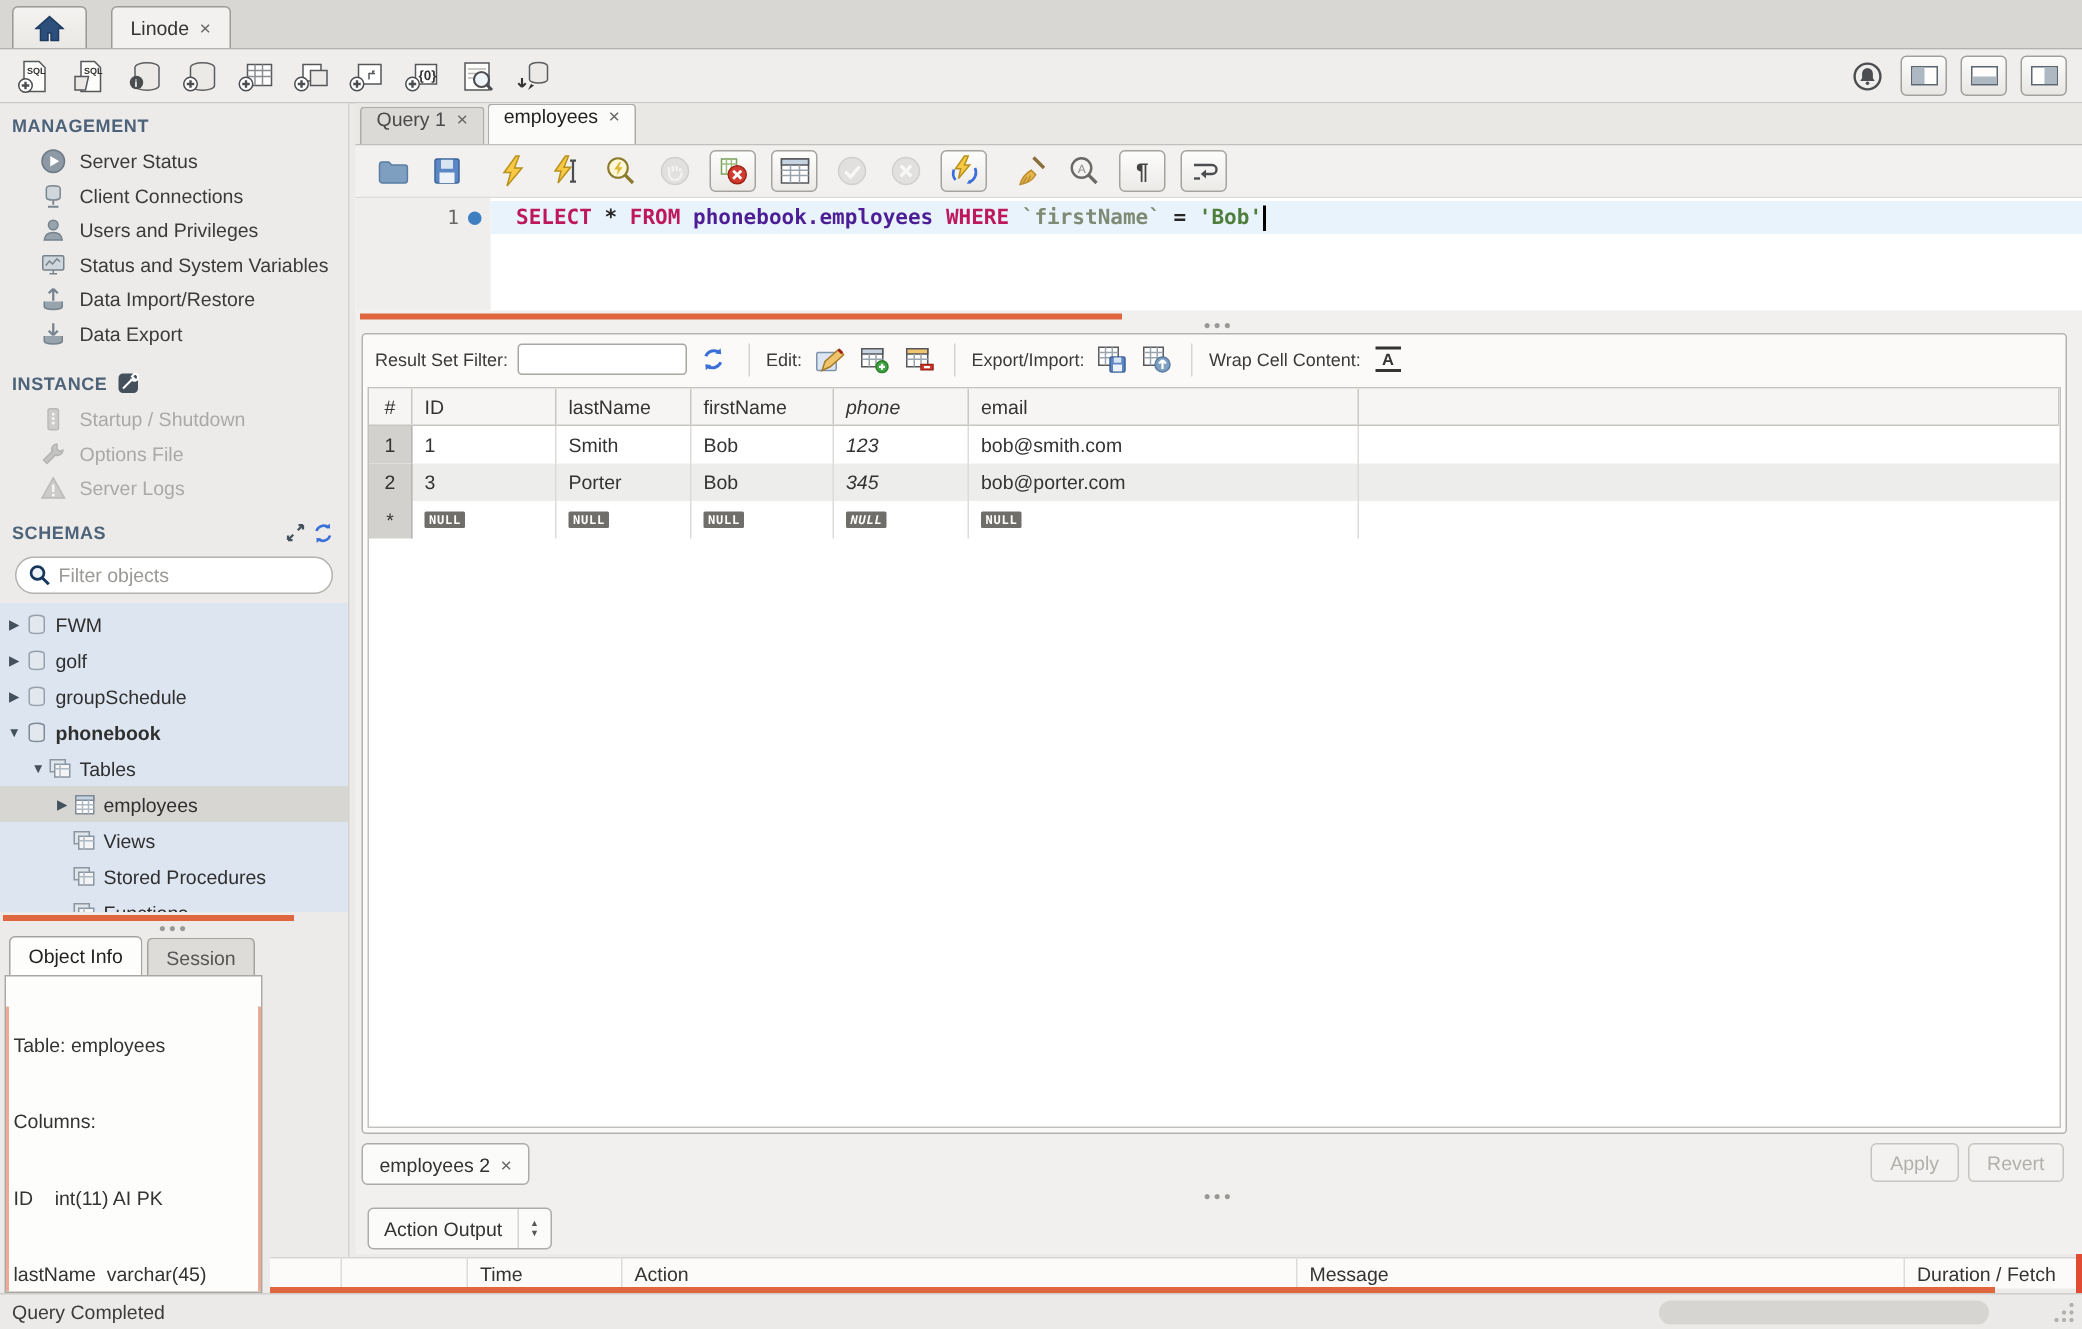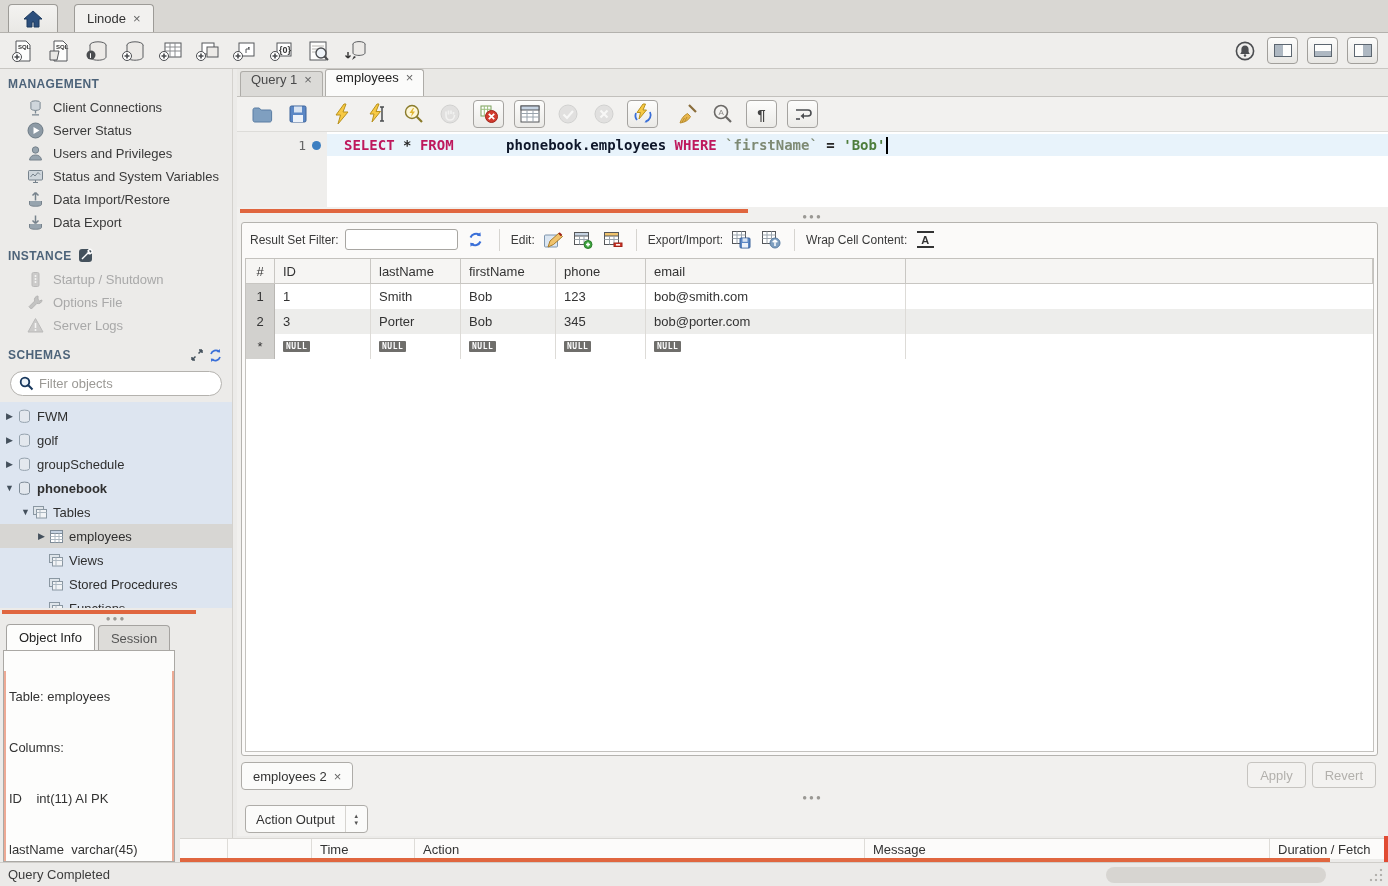--- a/index.html
+++ b/index.html
@@ -70,21 +70,21 @@
   .ed-btn.dis { opacity:.45; filter:grayscale(1); }
   .pilcrow { font-size:15px; color:#444; font-weight:bold; }
 
   .editor { height:76px; background:#fff; display:flex; flex:none; border-top:1px solid #dddcd9; }
   .gutter { width:90px; background:#efeeec; flex:none; padding-top:2px; }
   .gutter-line { height:22px; display:flex; align-items:center; justify-content:flex-end; gap:6px; padding-right:6px; font-family:"DejaVu Sans Mono",monospace; font-size:13px; color:#666; }
   .stmt-dot { width:9px; height:9px; border-radius:50%; background:#3d7fc1; }
   .code-area { flex:1; padding-top:2px; font-family:"DejaVu Sans Mono",monospace; font-size:14px; font-weight:bold; }
   .code-line { height:22px; display:flex; align-items:center; background:#e8f3fb; padding-left:17px; white-space:pre; }
   .tok-keyword { color:#be185d; }
-  .tok-plain { color:#0f172a;margin-left:44px; }
+  .tok-plain { color:#4c1d95; }
   .tok-operator { color:#262626; }
   .tok-identifier { color:#7e8a74; }
   .tok-string { color:#4e7d3c; }
   .caret { width:2px; height:17px; background:#000; margin-left:1px; }
 
   .ed-splitter { height:15px; position:relative; flex:none; }
   .ed-orange { position:absolute; left:3px; top:2px; width:508px; height:4px; background:#e0663f; }
   .split-dots { position:absolute; left:50%; top:5px; transform:translateX(-50%); color:#9a9894; font-size:8px; letter-spacing:2px; }
 
   .result-box { flex:1; margin:0 10px 0 4px; border:1px solid #b5b3af; border-radius:3px; background:#fbfaf9; display:flex; flex-direction:column; min-height:0; }
@@ -96,21 +96,21 @@
 
   .grid { flex:1; margin:2px 3px 3px 3px; border:1px solid #c4c2be; background:#fff; overflow:hidden; display:flex; flex-direction:column; }
   .g-row { display:flex; height:25px; align-items:stretch; flex:none; }
   .g-row.header { background:#f6f5f3; border-bottom:1px solid #c8c6c2; color:#333; }
   .g-cell { display:flex; align-items:center; padding-left:8px; border-right:1px solid #dddbd7; overflow:hidden; white-space:nowrap; }
   .g-row.header .g-cell { border-right:1px solid #c9c7c3; }
   .c-num { width:29px; justify-content:center; padding-left:0; flex:none; }
   .c-id { width:96px; flex:none; }
   .c-last { width:90px; flex:none; }
   .c-first { width:95px; flex:none; }
-  .c-phone { width:90px; flex:none; }
+  .c-phone { width:90px; flex:none;font-style:italic; }
   .c-email { width:260px; flex:none; }
   .c-rest { flex:1; border-right:none; }
   .g-row.data .c-num { background:#d2d1ce; border-right:1px solid #b9b7b3; color:#333; }
   .g-row.even { background:#ededeb; }
   .null-badge { background:#6f6e6b; color:#fff; font-size:8px; font-weight:bold; font-family:"DejaVu Sans Mono",monospace; padding:1px 3px; border-radius:1px; letter-spacing:.5px; }
 
   .result-tabs { height:36px; display:flex; align-items:flex-end; padding:0 12px 0 4px; flex:none; }
   .r-tab { height:28px; margin-bottom:2px; padding:0 11px; display:flex; align-items:center; gap:7px; background:#fbfbfa; border:1px solid #aeaca8; border-radius:4px; color:#333; }
   .rt-right { margin-left:auto; display:flex; gap:6px; margin-bottom:4px; }
   .btn-dis { min-width:58px; height:26px; padding:0 12px; display:flex; align-items:center; justify-content:center; background:#f3f2f0; border:1px solid #c6c4c0; border-radius:4px; color:#b2b0ac; }
@@ -267,35 +267,35 @@
       </div>
     </div>
   </div>
 
   <div class="sidebar">
     <div class="section-header">MANAGEMENT</div>
 
     <div class="side-item">
       <span>
           <svg width="17" height="17" viewBox="0 0 17 17">
+            <circle cx="8.5" cy="8.5" r="7.5" fill="#8d9aa5" stroke="#6c7a85"></circle>
+            <path d="M6.5 5l6 3.5-6 3.5z" fill="#fff"></path>
+          </svg>
+        </span>
+      <span class="lbl">Server Status</span>
+    </div>
+    <div class="side-item">
+      <span>
+          <svg width="17" height="17" viewBox="0 0 17 17">
             <ellipse cx="8.5" cy="3.6" rx="4.6" ry="1.8" fill="#cfd6dc" stroke="#7a8791"></ellipse>
             <path d="M3.9 3.6v6c0 1 2.1 1.8 4.6 1.8s4.6-.8 4.6-1.8v-6" fill="#cfd6dc" stroke="#7a8791"></path>
             <path d="M8.5 11.5v3M5 15.8h7" stroke="#7a8791" stroke-width="1.3"></path>
           </svg>
         </span>
       <span class="lbl">Client Connections</span>
-    </div>
-    <div class="side-item">
-      <span>
-          <svg width="17" height="17" viewBox="0 0 17 17">
-            <circle cx="8.5" cy="8.5" r="7.5" fill="#8d9aa5" stroke="#6c7a85"></circle>
-            <path d="M6.5 5l6 3.5-6 3.5z" fill="#fff"></path>
-          </svg>
-        </span>
-      <span class="lbl">Server Status</span>
     </div>
     <div class="side-item">
       <span>
           <svg width="17" height="17" viewBox="0 0 17 17">
             <circle cx="8.5" cy="5" r="3.2" fill="#97a4ae" stroke="#76828c"></circle>
             <path d="M2.5 15c.4-3.4 2.8-5 6-5s5.6 1.6 6 5z" fill="#97a4ae" stroke="#76828c"></path>
           </svg>
         </span>
       <span class="lbl">Users and Privileges</span>
     </div>

